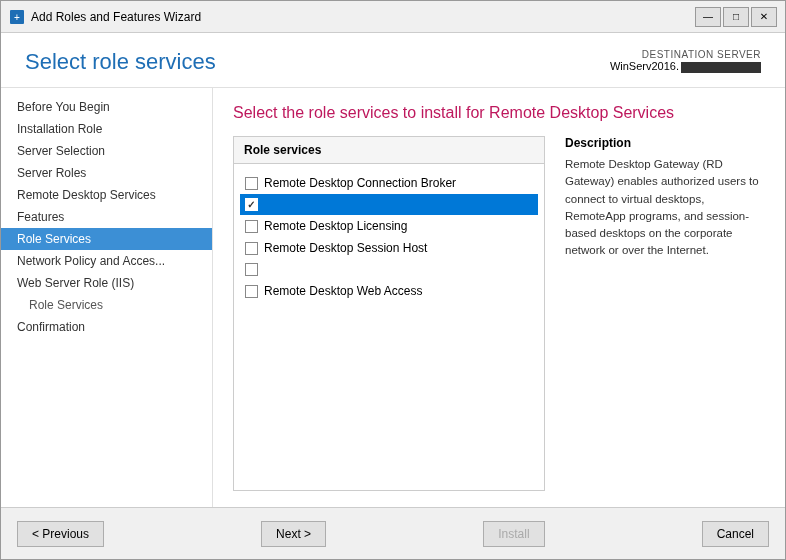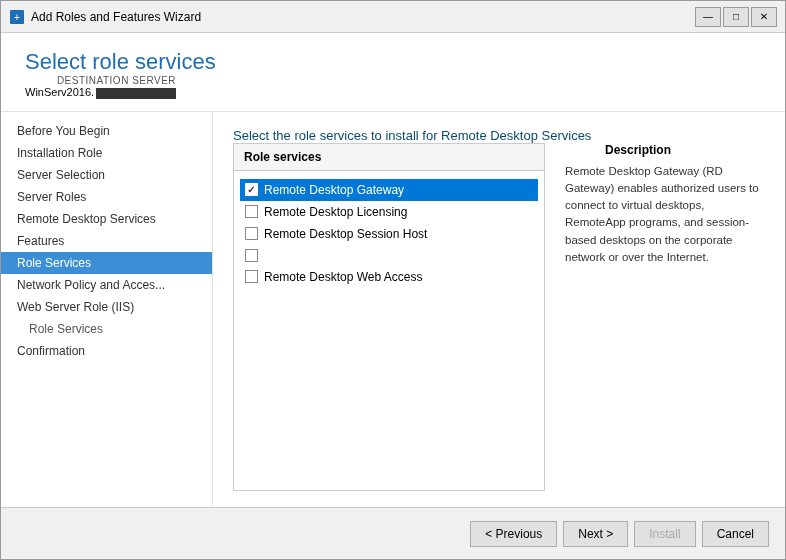--- a/index.html
+++ b/index.html
@@ -57,21 +57,20 @@
       font-size: 10px;
     }
 
     .header-bar {
       background: #fff;
       padding: 16px 24px 12px 24px;
       border-bottom: 1px solid #e0e0e0;
       display: flex;
       justify-content: space-between;
       align-items: flex-start;
-      flex-direction: column;
     }
     .header-title {
       font-size: 22px;
       font-weight: 300;
       color: #1e6eb5;
     }
     .dest-server {
       text-align: right;
       font-size: 11px;
       color: #333;
@@ -123,22 +122,23 @@
     }
 
     .content-area {
       flex: 1;
       padding: 16px 20px;
       overflow-y: auto;
       display: flex;
       flex-direction: column;
     }
     .content-subtitle {
-      font-size: 13px;
-      color: #0c4a6e;
+      font-size: 16px;
+      color: #be185d;
+      margin-bottom: 14px;
     }
 
     .two-col {
       display: flex;
       gap: 20px;
       flex: 1;
     }
 
     .role-services-panel {
       flex: 1;
@@ -199,35 +199,34 @@
     }
 
     .description-panel {
       width: 200px;
       flex-shrink: 0;
     }
     .description-header {
       font-weight: 600;
       font-size: 12px;
       margin-bottom: 6px;
-      margin-left: 40px;
     }
     .description-text {
       font-size: 11.5px;
       color: #333;
       line-height: 1.5;
     }
 
     .footer {
       height: 52px;
       background: #f0f0f0;
       border-top: 1px solid #ccc;
       display: flex;
       align-items: center;
-      justify-content: flex-end;
+      justify-content: space-between;
       padding: 0 16px;
       gap: 6px;
     }
     .footer-btn {
       height: 26px;
       padding: 0 14px;
       border: 1px solid #adadad;
       background: #e1e1e1;
       font-size: 12px;
       cursor: pointer;
@@ -297,24 +296,27 @@
 
     <div class="content-area">
       <div class="content-subtitle">Select the role services to install for Remote Desktop Services</div>
 
       <div class="two-col">
 
         <div class="role-services-panel">
           <div class="role-services-header">Role services</div>
           <div class="role-services-list">
 
+            <div class="service-item">
+              <div class="service-checkbox"></div>
+              <span class="service-label">Remote Desktop Connection Broker</span>
+            </div>
 
             <div class="service-item selected">
               <div class="service-checkbox checked"></div>
-              <span class="service-label">Remote Desktop Gateway</span>
             </div>
 
             <div class="service-item">
               <div class="service-checkbox"></div>
               <span class="service-label">Remote Desktop Licensing</span>
             </div>
 
             <div class="service-item">
               <div class="service-checkbox"></div>
               <span class="service-label">Remote Desktop Session Host</span>

